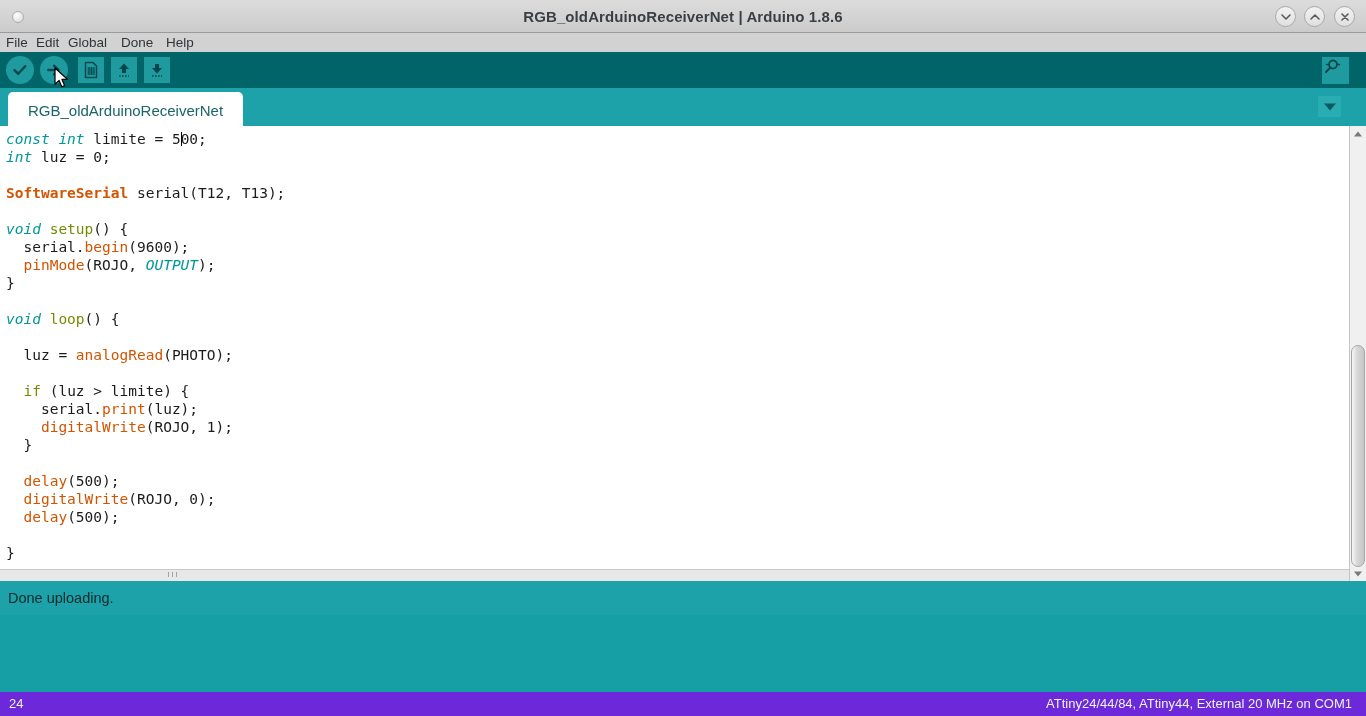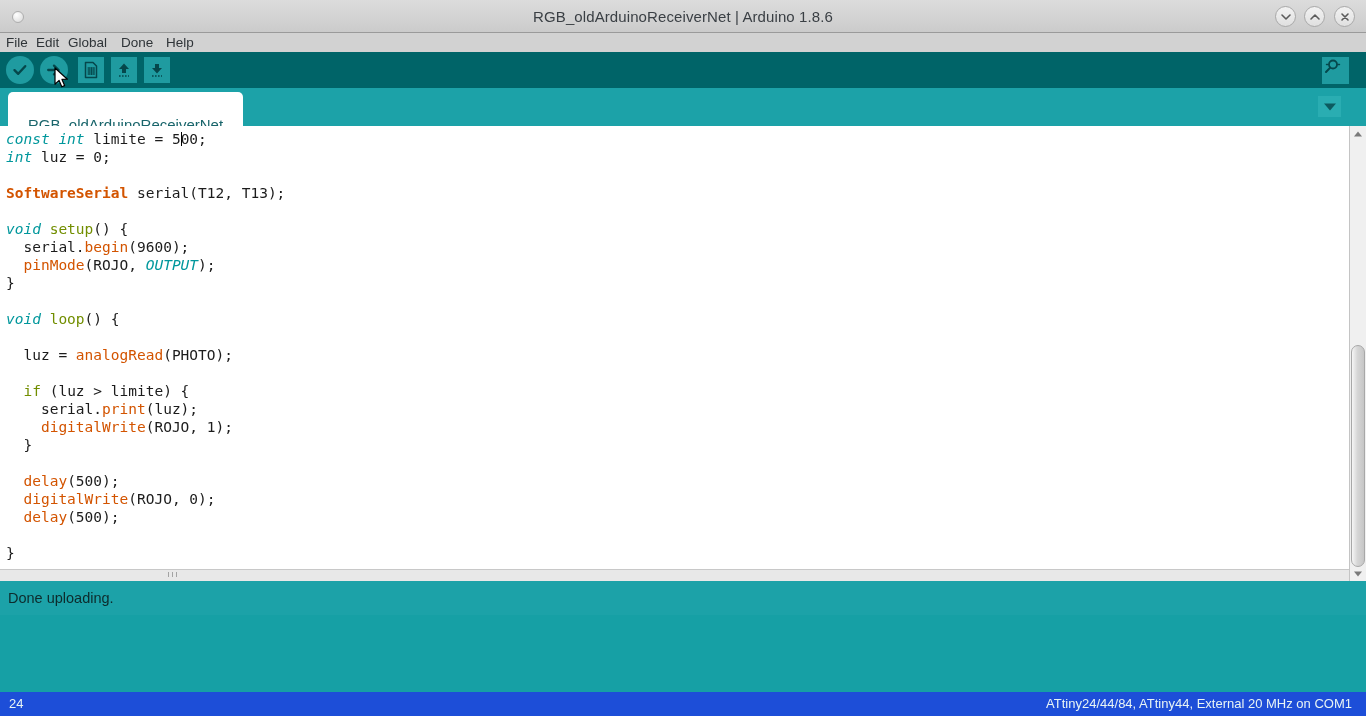--- a/index.html
+++ b/index.html
@@ -20,21 +20,21 @@
     position: absolute; left: 0; top: 0;
     width: 1366px; height: 33px;
     background: linear-gradient(180deg,#dcdcdc 0%,#d2d2d2 60%,#cbcbcb 100%);
     border-bottom: 1px solid #9a9a9a;
     box-sizing: border-box;
   }
   .title-text {
     position: absolute; left: 0; top: 0;
     width: 1366px; line-height: 33px;
     text-align: center;
-    font-size: 15px; font-weight: normal;
+    font-size: 15px; font-weight: bold;
     color: #3a3f44;
     letter-spacing: 0.1px;
   }
   .win-dot {
     position: absolute; left: 12px; top: 11px;
     width: 10px; height: 10px; border-radius: 50%;
     border: 1px solid #aeaeae;
     background: radial-gradient(circle at 35% 30%, #ffffff 0%, #e3e3e3 70%, #cfcfcf 100%);
   }
   .wbtn {
@@ -96,21 +96,21 @@
 
   
   .tabstrip {
     position: absolute; left: 0; top: 88px;
     width: 1366px; height: 38px;
     background: #1ca2a8;
   }
   .tab {
     position: absolute; left: 8px; top: 4px;
     height: 34px;
-    padding: 16px 20px;
+    padding: 2px 20px;
     background: #ffffff;
     border-radius: 5px 5px 0 0;
     line-height: 34px;
     font-size: 15px;
     color: #19656b;
     white-space: nowrap;
     cursor: pointer;
     box-sizing: border-box;
   }
   .tab-menu-btn {
@@ -225,21 +225,21 @@
     font-family: "DejaVu Sans Mono","Liberation Mono",monospace;
     font-size: 13.5px;
     color: #e6e6e6;
     white-space: pre;
   }
 
   
   .bottombar {
     position: absolute; left: 0; top: 692px;
     width: 1366px; height: 24px;
-    background: #1d4ed8;
+    background: #6d28d9;
   }
   .bb-left {
     position: absolute; left: 9px; top: 0;
     line-height: 24px; font-size: 13px; color: #e8f4f4;
   }
   .bb-right {
     position: absolute; right: 14px; top: 0;
     line-height: 24px; font-size: 13px; color: #e8f4f4;
     white-space: nowrap;
   }

